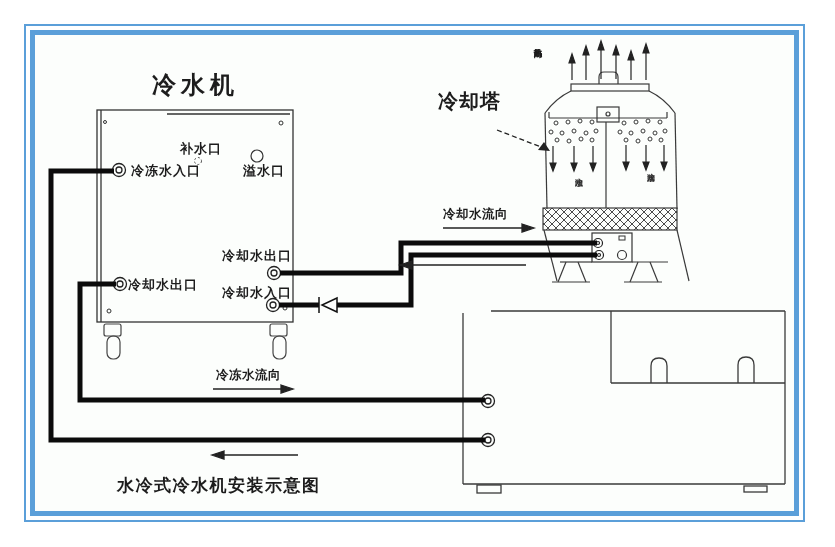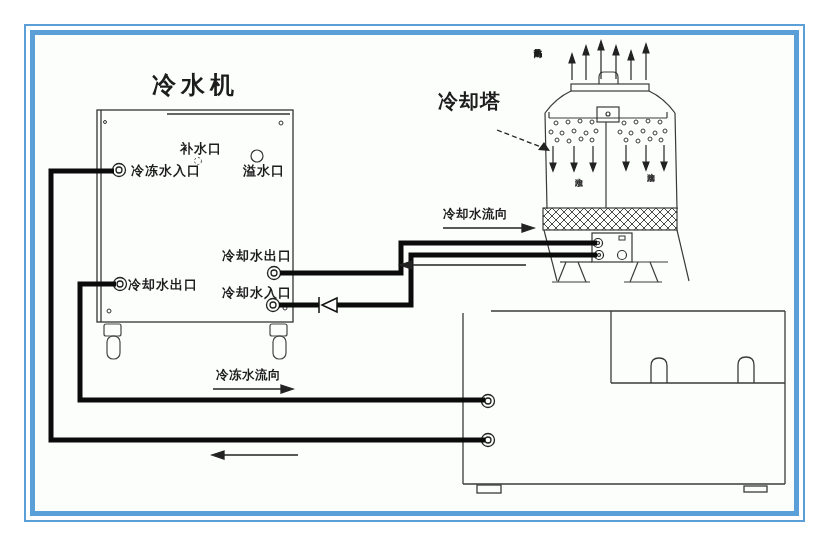--- a/index.html
+++ b/index.html
@@ -244,20 +244,21 @@
       </g>
       <g>
         <line x1="224" y1="455" x2="298" y2="455"></line>
           <polygon points="224,451 212,455 224,459"></polygon>
       </g>
     </g>
   </svg>
 
   <div class="lbl title" style="left:152px;top:73px;">冷水机</div>
   <div class="lbl title2" style="left:438px;top:91px;">冷却塔</div>
+  <div class="lbl caption" style="left:117px;top:477px;">水冷式冷水机安装示意图</div>
 
   <div class="lbl port" style="left:180px;top:142px;">补水口</div>
   <div class="lbl port" style="left:131px;top:164px;font-family:Liberation Serif, serif;">冷冻水入口</div>
   <div class="lbl port" style="left:243px;top:164px;">溢水口</div>
   <div class="lbl port" style="left:222px;top:249px;">冷却水出口</div>
   <div class="lbl port" style="left:128px;top:278px;">冷却水出口</div>
   <div class="lbl port" style="left:222px;top:286px;">冷却水入口</div>
 
   <div class="lbl flow" style="left:443px;top:208px;">冷却水流向</div>
   <div class="lbl flow" style="left:216px;top:369px;">冷冻水流向</div>

